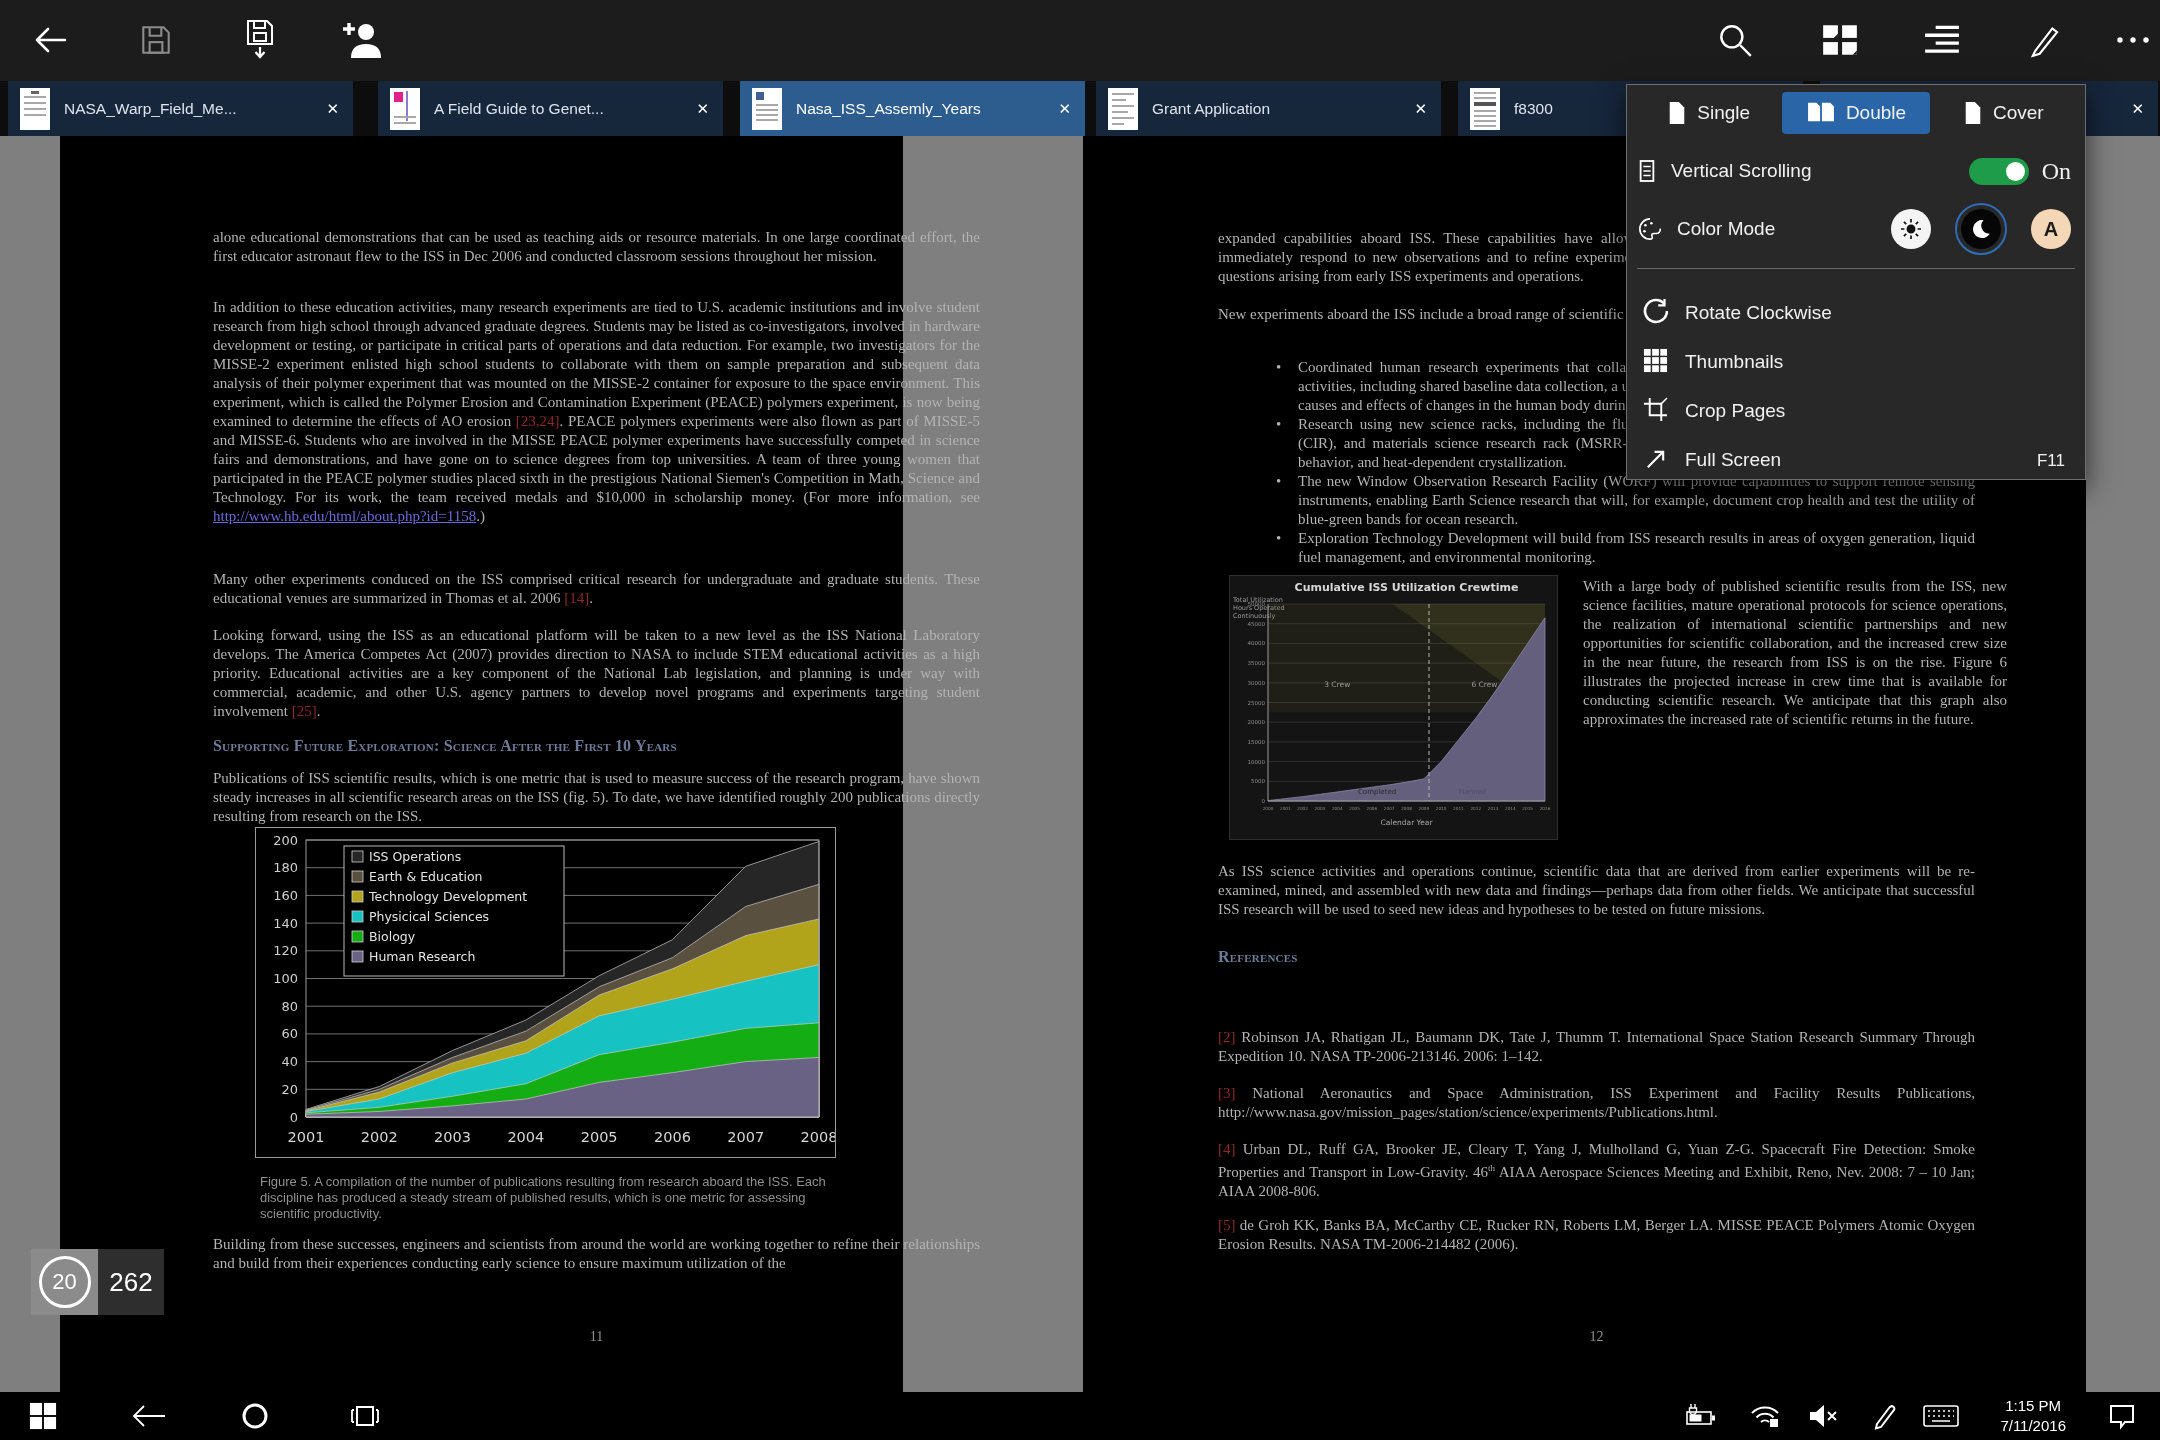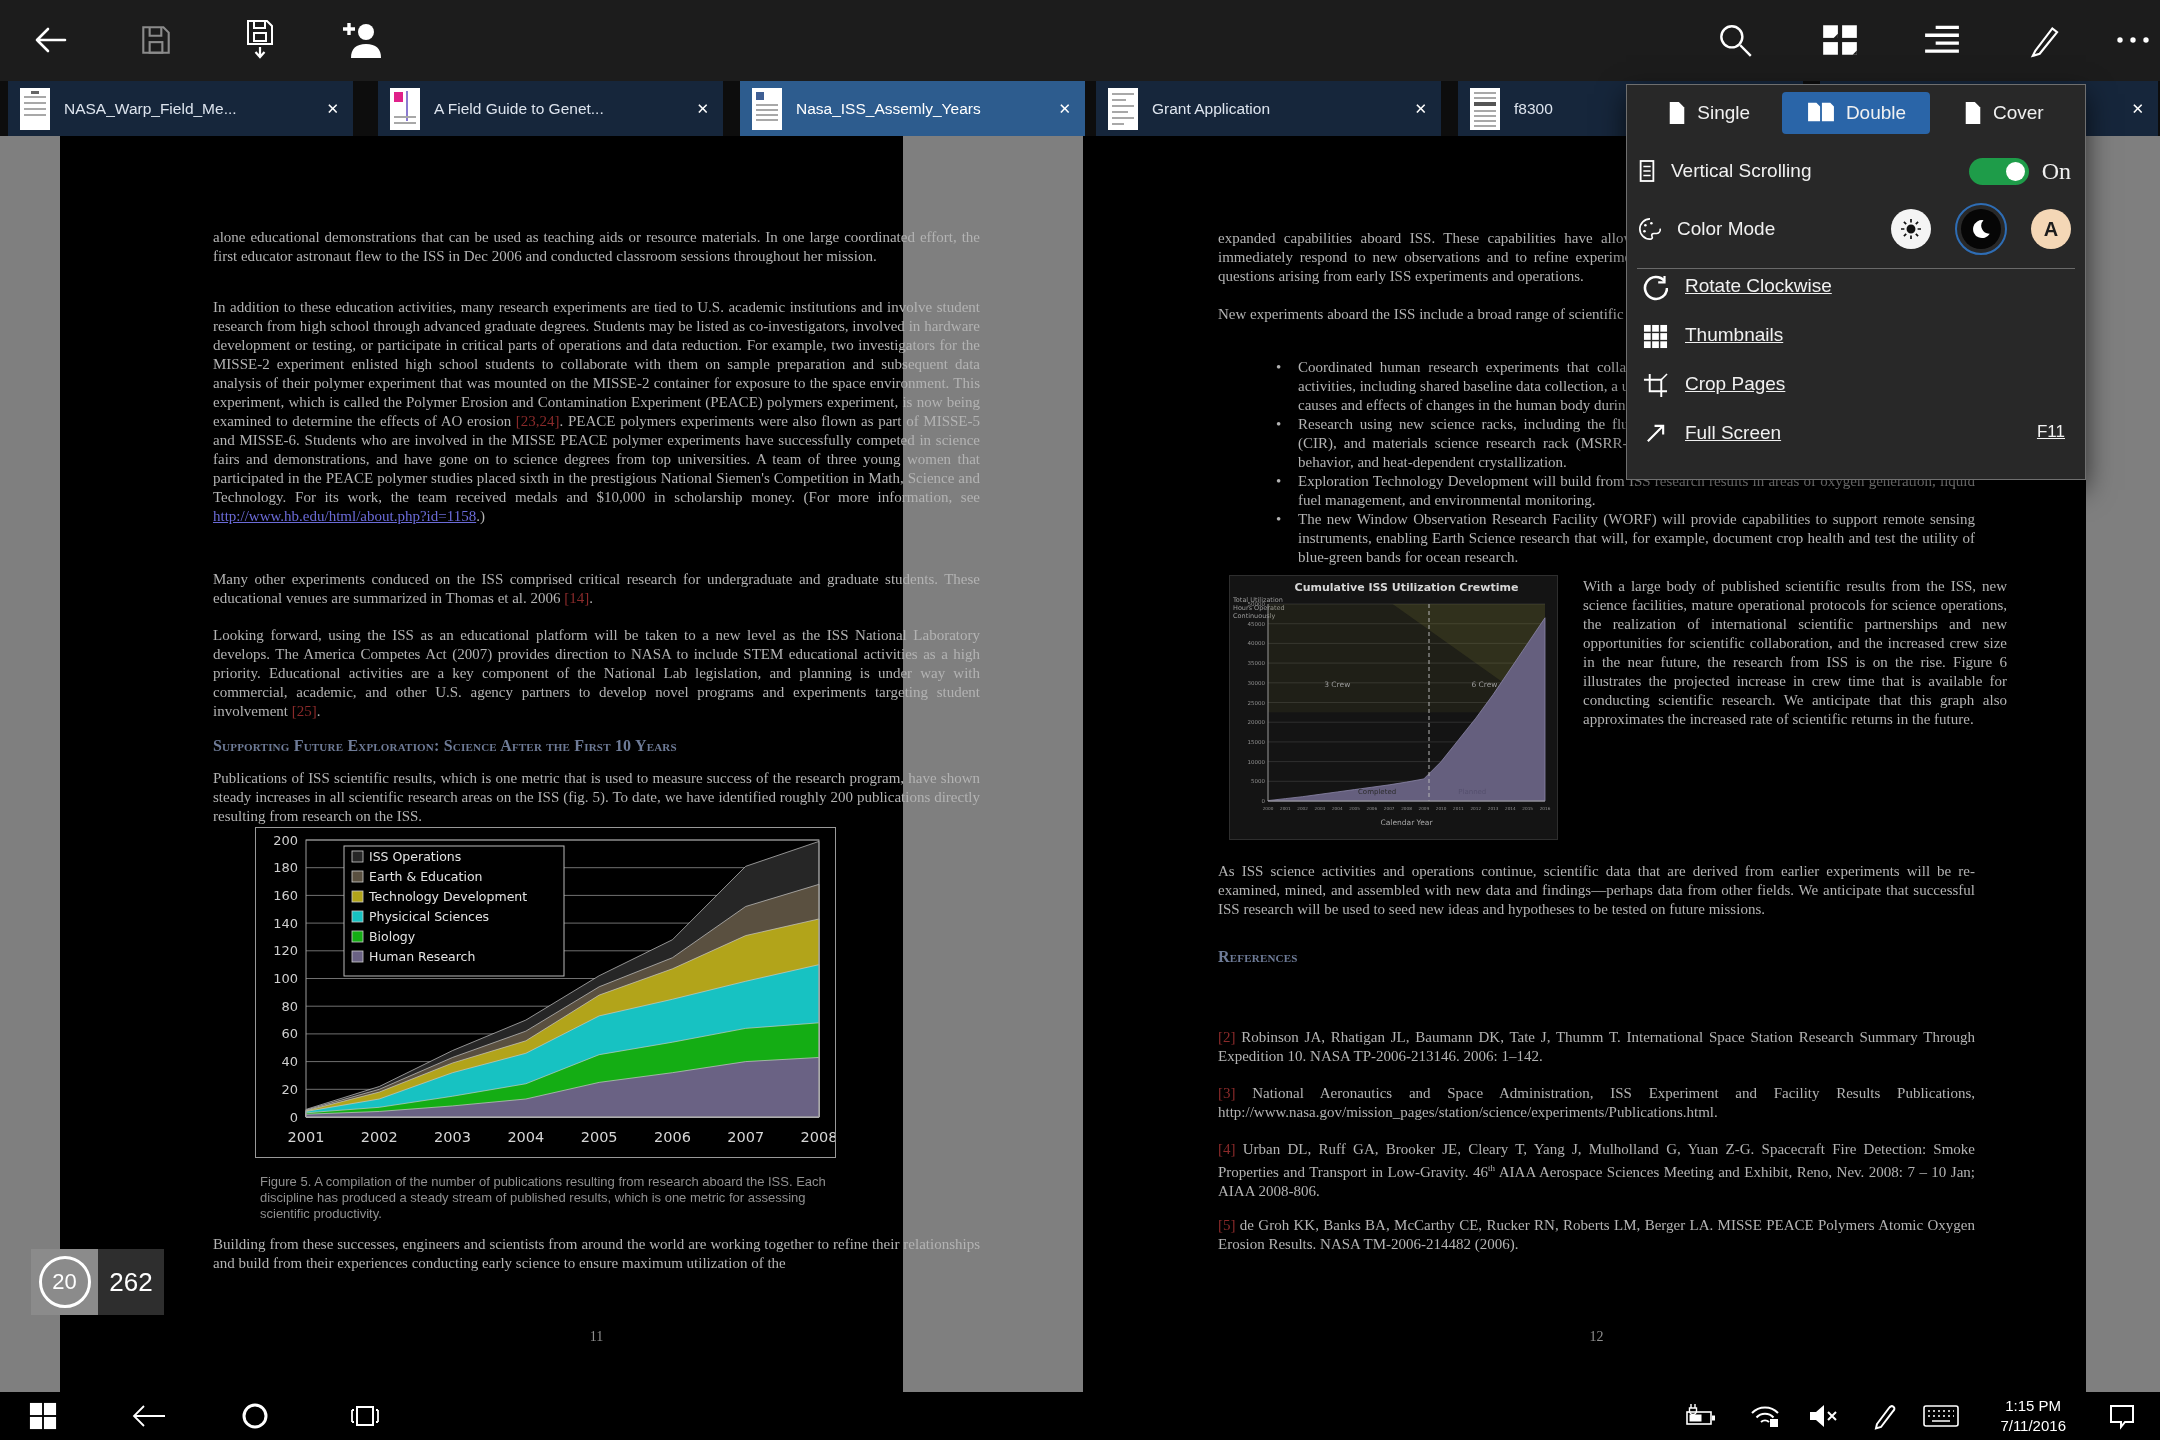--- a/index.html
+++ b/index.html
@@ -70,21 +70,21 @@
   .toggle{margin-left:auto;width:60px;height:27px;border-radius:14px;background:#1e9c49;position:relative;}
   .toggle .knob{position:absolute;right:4px;top:4px;width:19px;height:19px;border-radius:50%;background:#fff;}
   .onlbl{font-size:24px;margin-left:13px;font-family:Liberation Serif, serif;}
   .cmopts{margin-left:auto;display:flex;align-items:center;gap:24px;}
   .cmc{width:40px;height:40px;border-radius:50%;display:flex;align-items:center;justify-content:center;}
   #cmSun{background:#f4f4f4;}
   #cmMoonWrap{width:48px;height:48px;border-radius:50%;border:2.5px solid #2e6db5;display:flex;align-items:center;justify-content:center;}
   #cmMoon{background:#060606;width:40px;height:40px;}
   #cmA{background:#f4d7b6;color:#1d1d1d;font-size:20px;font-weight:bold;}
   .mdiv{border-top:1px solid #6a6a6a;margin:16px 10px 6px 10px;}
-  .mitem{display:flex;align-items:flex-start;height:49px;padding:0 20px 0 14px;font-size:19px;text-decoration:underline;}
+  .mitem{display:flex;align-items:flex-end;height:49px;padding:0 20px 0 14px;font-size:19px;}
   .mitem .micon{width:28px;display:flex;justify-content:center;}
   .mitem .milabel{margin-left:16px;}
   .mitem .mshort{margin-left:auto;font-size:17px;}
   
   #taskbar{left:0;top:1392px;width:2160px;height:48px;background:#000;}
   .tkbtn{position:absolute;top:0;width:48px;height:48px;display:flex;align-items:center;justify-content:center;}
   #clock{position:absolute;right:94px;top:4px;text-align:center;color:#fff;font-size:15px;line-height:20px;}
 </style>
 </head>
 <body>
@@ -291,22 +291,22 @@
       <div class="tb" id="lp6">Building from these successes, engineers and scientists from around the world are working together to refine their relationships and build from their experiences conducting early science to ensure maximum utilization of the</div>
       <div class="pgnum" id="lnum">11</div>
     </div>
 
     <div class="page" id="pageR">
       <div class="tb" id="rp1">expanded capabilities aboard ISS. These capabilities have allowed researchers to analyze samples in real time, and immediately respond to new observations and to refine experiments based on early results. Other research builds from questions arising from early ISS experiments and operations.</div>
       <div class="tb" id="rp2">New experiments aboard the ISS include a broad range of scientific disciplines:</div>
       <ul id="rbullets">
           <li>Coordinated human research experiments that collaborate between international partner investigations and activities, including shared baseline data collection, a unified database, and new protocols for tracking integrated causes and effects of changes in the human body during spaceflight.</li>
           <li>Research using new science racks, including the fluids integration rack (FIR), combustion integration rack (CIR), and materials science research rack (MSRR-1), for experiments in fluid physics, combustion, fluid behavior, and heat-dependent crystallization.</li>
+          <li>The new Window Observation Research Facility (WORF) will provide capabilities to support remote sensing instruments, enabling Earth Science research that will, for example, document crop health and test the utility of blue-green bands for ocean research.</li>
           <li>Exploration Technology Development will build from ISS research results in areas of oxygen generation, liquid fuel management, and environmental monitoring.</li>
-          <li>The new Window Observation Research Facility (WORF) will provide capabilities to support remote sensing instruments, enabling Earth Science research that will, for example, document crop health and test the utility of blue-green bands for ocean research.</li>
         </ul>
       <div id="fig6box">
         <svg id="fig6svg" width="325" height="261" viewBox="0 0 325 261">
             <rect x="0" y="0" width="325" height="261" fill="#141414"></rect>
             <text x="176.5" y="15" text-anchor="middle" font-size="11" font-weight="bold" fill="#d6d6d6" font-family="DejaVu Sans, sans-serif">Cumulative ISS Utilization Crewtime</text>
             <text x="3" y="26" font-size="6.5" fill="#9a9a9a" font-family="DejaVu Sans, sans-serif">Total Utilization</text>
             <text x="3" y="34" font-size="6.5" fill="#9a9a9a" font-family="DejaVu Sans, sans-serif">Hours Operated</text>
             <text x="3" y="42" font-size="6.5" fill="#9a9a9a" font-family="DejaVu Sans, sans-serif">Continuously</text>
             <line x1="38" y1="225" x2="315" y2="225" stroke="#4a4a4a" stroke-width="0.5"></line>
             <text x="35" y="227" text-anchor="end" font-size="5.5" fill="#8e8e8e" font-family="DejaVu Sans, sans-serif">0</text>

